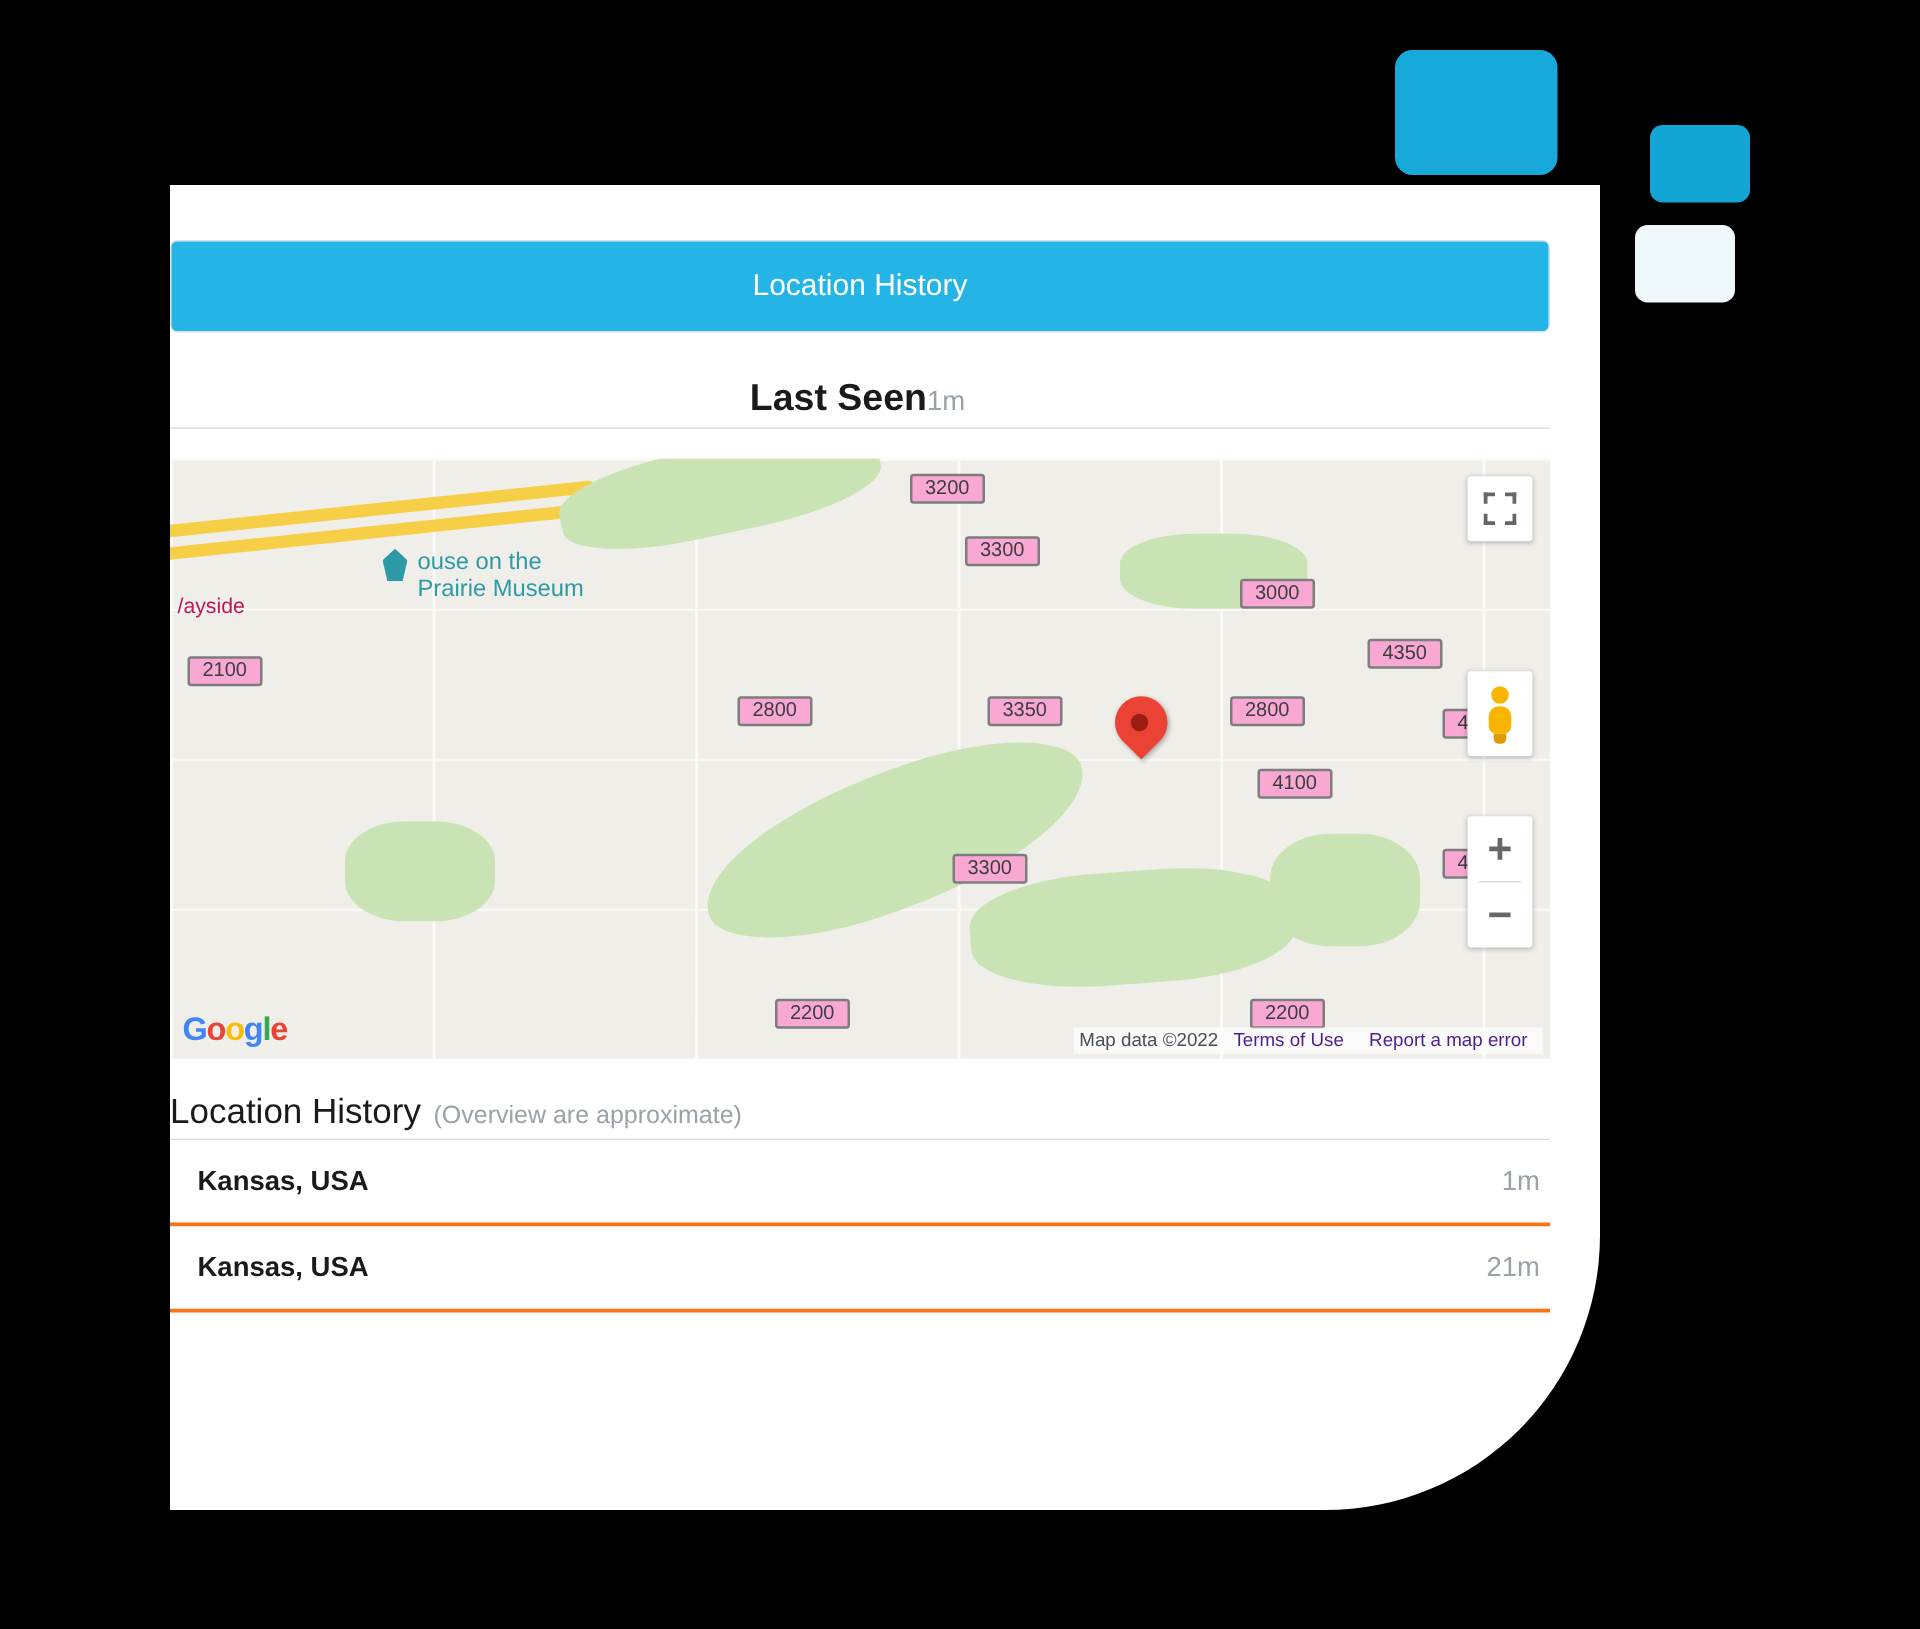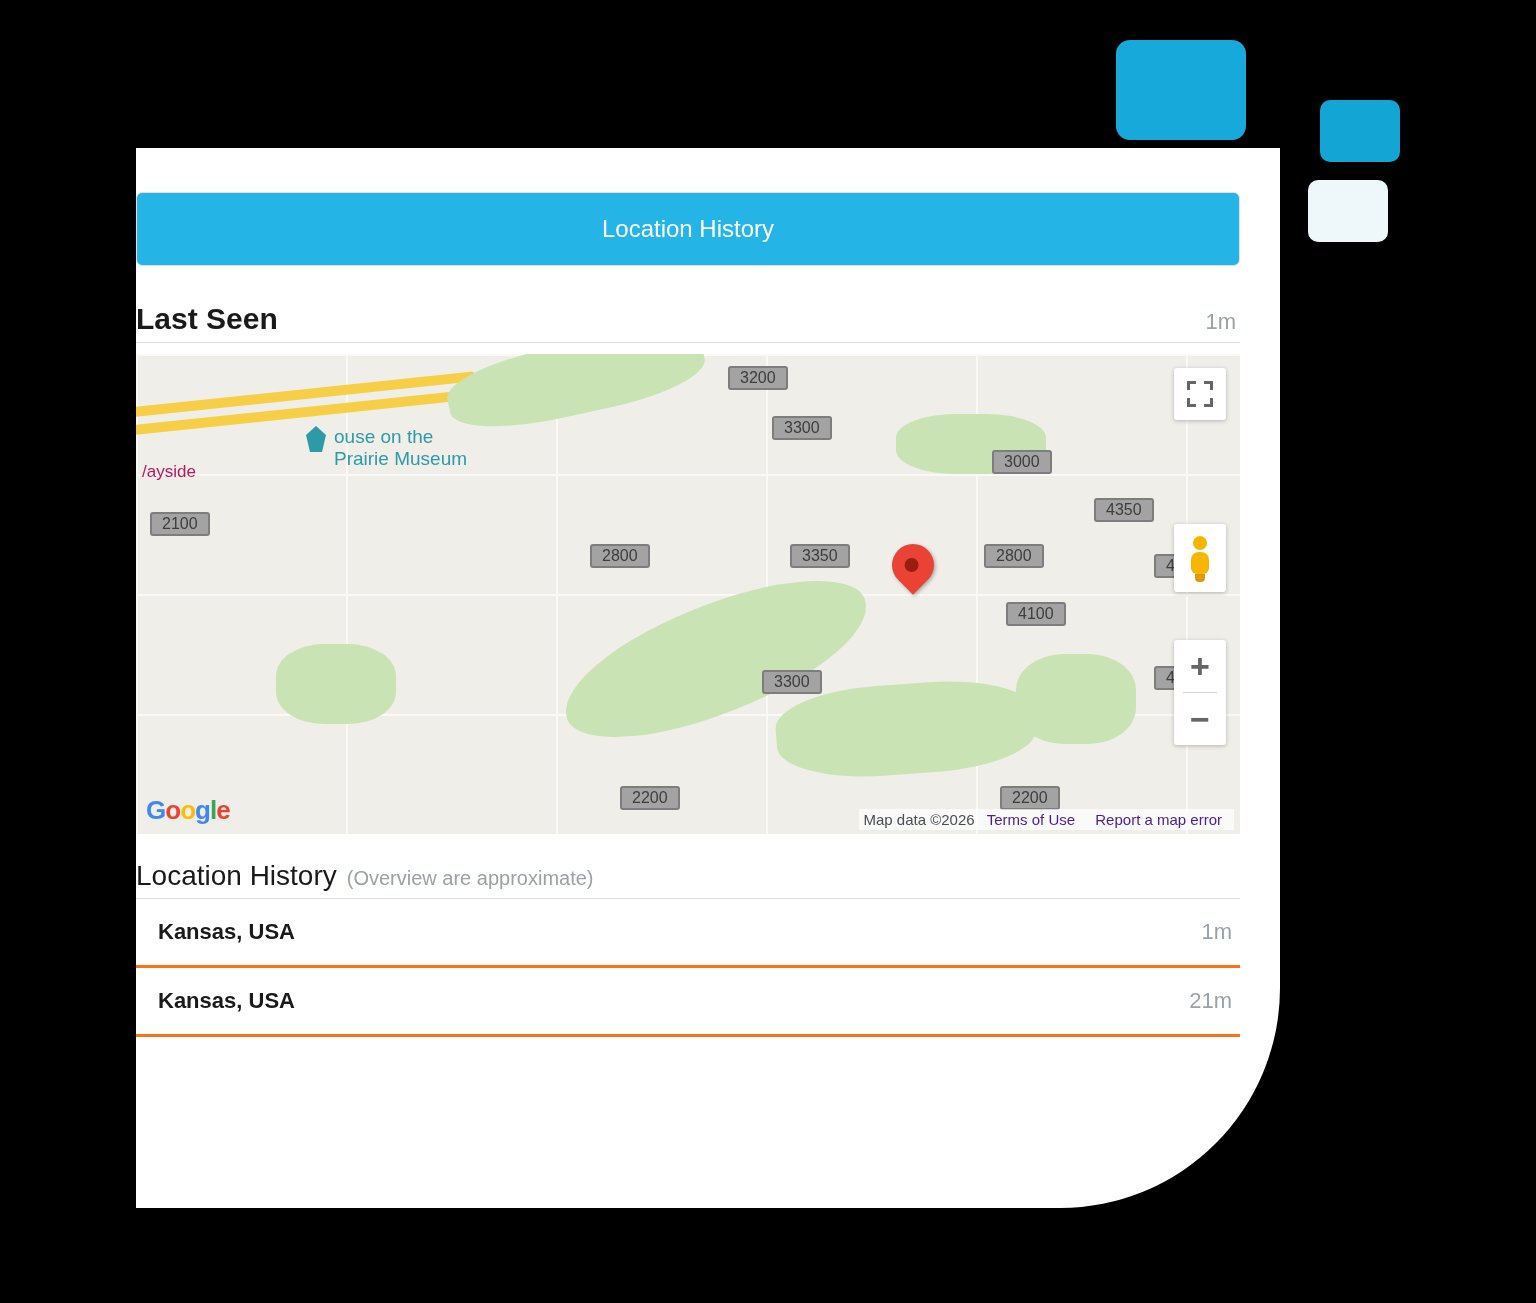--- a/index.html
+++ b/index.html
@@ -13,21 +13,21 @@
   
   .panel{position:absolute;left:136px;top:148px;width:1144px;height:1060px;background:#fff;border-radius:0 0 220px 0;padding:44px 40px 0 0;overflow:hidden}
 
   
   .tabs{display:flex;margin:0 0 36px 0;border:1px solid #dce0e4;border-radius:6px;overflow:hidden}
   .tab{flex:1;text-align:center;padding:22px 0;font-size:24px;color:#5a6068;background:#fff;border-right:1px solid #dce0e4;cursor:pointer}
   .tab:last-child{border-right:none}
   .tab.active{background:#25b4e6;color:#fff}
 
   
-  .section-head{display:flex;align-items:baseline;justify-content:space-between;border-bottom:1px solid #d8dbdf;padding:0 4px 6px 0;margin:0 0 11px 0}
+  .section-head{display:flex;align-items:baseline;justify-content:center;border-bottom:1px solid #d8dbdf;padding:0 4px 6px 0;margin:0 0 24px 0}
   .section-head h2{margin:0;font-size:30px;font-weight:600;color:#1a1a1a}
   .section-head .time{font-size:22px;color:#9aa1a9}
 
   
   .map{position:relative;width:100%;height:480px;margin-bottom:26px;background:#efeee9;overflow:hidden}
   
   .map::before{content:"";position:absolute;inset:0;background:
      linear-gradient(#fff 0 2px,transparent 2px) 0 0/100% 120px,
      linear-gradient(90deg,#fff 0 2px,transparent 2px) 0 0/210px 100%;
      opacity:.7}
@@ -48,21 +48,21 @@
   .map-toggle{position:absolute;left:14px;top:14px;display:flex;background:#fff;border-radius:3px;box-shadow:0 1px 4px rgba(0,0,0,.25)}
   .map-toggle div{padding:14px 26px;font-size:24px;color:#6b7178;cursor:pointer}
   .map-toggle div.sel{font-weight:700;color:#1a1a1a}
 
   
   .poi{position:absolute;left:170px;top:72px;display:flex;align-items:flex-start;color:#2e9aa8;font-size:19px;line-height:22px}
   .poi .glyph{width:20px;height:26px;margin-right:8px;background:#2e9aa8;clip-path:polygon(50% 0,100% 35%,80% 100%,20% 100%,0 35%)}
   .wayside{position:absolute;left:6px;top:108px;color:#be185d;font-size:17px}
 
   
-  .shield{position:absolute;padding:1px 10px;font-size:16px;color:#3d3d3d;background:#a3a3a3;border:2px solid #7d7d7d;border-radius:3px}
+  .shield{position:absolute;padding:1px 10px;font-size:16px;color:#3d3d3d;background:#f9a8d4;border:2px solid #7d7d7d;border-radius:3px}
 
   
   .marker{position:absolute;left:756px;top:190px;width:42px;height:42px}
   .marker .pin{width:42px;height:42px;background:#ea4335;border-radius:50% 50% 50% 0;transform:rotate(-45deg);box-shadow:0 2px 4px rgba(0,0,0,.3)}
   .marker .pin::after{content:"";position:absolute;left:13px;top:13px;width:14px;height:14px;background:#9b1d12;border-radius:50%}
 
   
   .ctrl{position:absolute;right:14px;background:#fff;border-radius:3px;box-shadow:0 1px 4px rgba(0,0,0,.25);display:flex;align-items:center;justify-content:center;color:#666}
   .ctrl.full{top:14px;width:52px;height:52px}
   .ctrl.peg{top:170px;width:52px;height:68px;background:#fff}
@@ -170,21 +170,21 @@
       <div>+</div>
       <div class="divz"></div>
       <div>−</div>
     </div>
 
     <div class="g-logo">
       <span>G</span><span>o</span><span>o</span><span>g</span><span>l</span><span>e</span>
     </div>
 
     <div class="map-attr">
-      <span>Map data ©2026</span>
+      <span>Map data ©2022</span>
       <a>Terms of Use</a>
       <a>Report a map error</a>
     </div>
   </div>
 
   <div class="loc-head">
     <h2>Location History</h2>
     <span class="note">(Overview are approximate)</span>
   </div>
 

